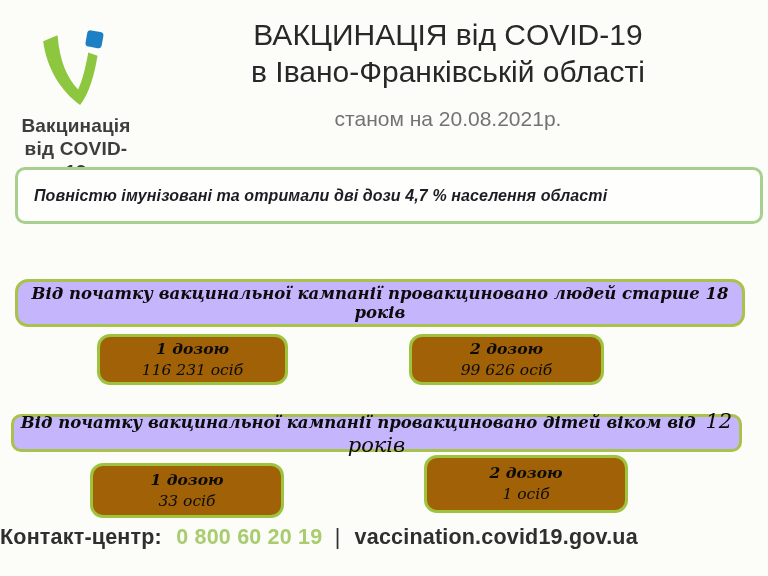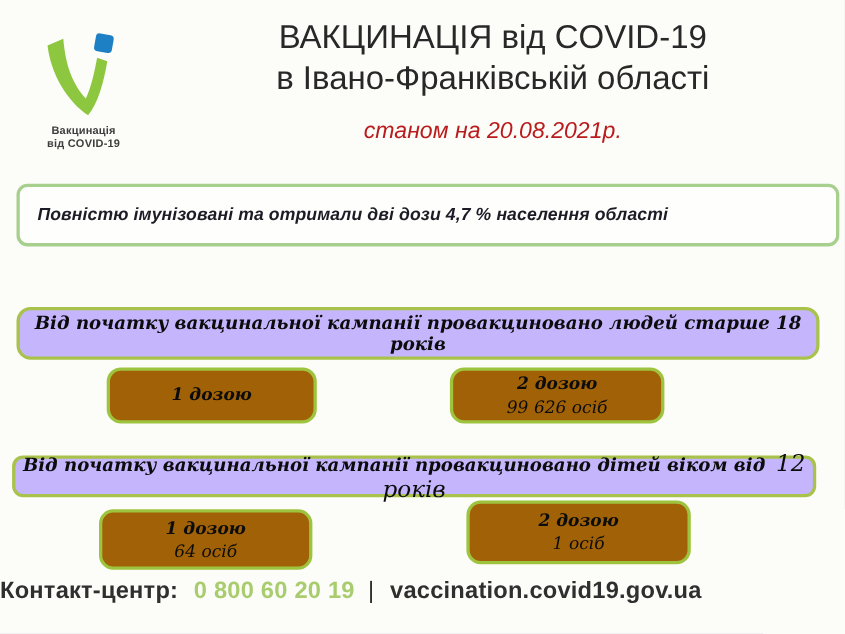--- a/index.html
+++ b/index.html
@@ -7,25 +7,25 @@
     position:relative;
     width:768px;height:576px;
     background:#fcfcf8;
     font-family:"Liberation Sans",sans-serif;
     overflow:hidden;
     color:#2a2a2a;
   }
   
   .logo{position:absolute;left:15px;top:28px;width:122px;text-align:center;}
   .logo svg{display:block;margin:0 auto;}
-  .logo-text{margin-top:4px;font-size:10px;font-weight:bold;color:#3d3d3d;line-height:1.22;letter-spacing:.2px;}
+  .logo-text{margin-top:4px;font-size:19px;font-weight:bold;color:#3d3d3d;line-height:1.22;letter-spacing:.2px;}
   
   .titleblock{position:absolute;left:132px;right:4px;top:16px;text-align:center;}
   .title-line{font-size:30px;color:#282828;line-height:1.24;}
-  .subtitle{font-size:21px;color:#b91c1c;margin-top:17px;font-style:italic;}
+  .subtitle{font-size:21px;color:#737373;margin-top:17px;}
   
   .summary-box{
     position:absolute;left:15px;top:167px;width:726px;height:51px;
     border:3px solid #a7d08f;border-radius:10px;background:#fefefc;
     display:flex;align-items:center;padding-left:16px;box-sizing:content-box;
   }
   .summary-box span{
     font-style:italic;font-weight:bold;font-size:16px;color:#1c1c26;letter-spacing:.1px;
   }
   
@@ -82,35 +82,36 @@
 
   <div class="summary-box">
     <span>Повністю імунізовані та отримали дві дози 4,7 % населення області</span>
   </div>
 
   <div class="section-header adults">
     <span>Від початку вакцинальної кампанії провакциновано людей старше 18 років</span>
   </div>
   <div class="dose-box dose-a1">
     <div class="dose-label">1 дозою</div>
+    <div class="dose-value">116 231 осіб</div>
   </div>
   <div class="dose-box dose-a2">
     <div class="dose-label">2 дозою</div>
     <div class="dose-value">99 626 осіб</div>
   </div>
 
   <div class="section-header children">
     <span>
       <span>Від початку вакцинальної кампанії провакциновано дітей віком від</span>
       <span class="age">12 років</span>
     </span>
   </div>
   <div class="dose-box dose-c1">
     <div class="dose-label">1 дозою</div>
-    <div class="dose-value">64 осіб</div>
+    <div class="dose-value">33 осіб</div>
   </div>
   <div class="dose-box dose-c2">
     <div class="dose-label">2 дозою</div>
     <div class="dose-value">1 осіб</div>
   </div>
 
   <div class="footer">
     <span class="f-label">Контакт-центр:</span>
     <span class="f-phone">0 800 60 20 19</span>
     <span class="f-sep">|</span>

